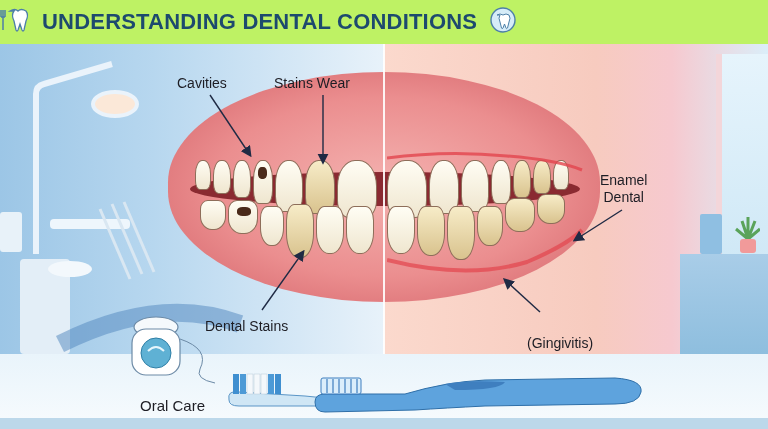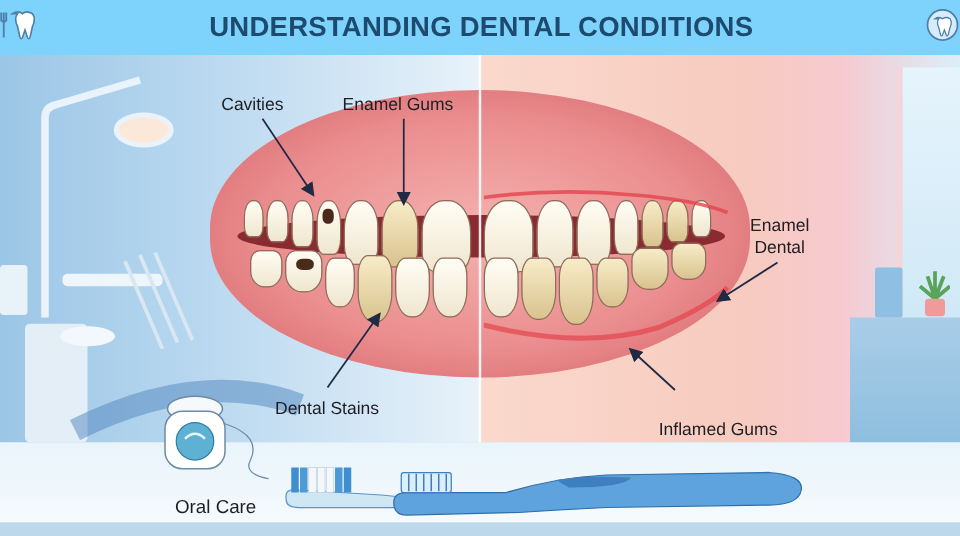--- a/index.html
+++ b/index.html
@@ -1,22 +1,22 @@
 <!DOCTYPE html>
 <html><head>
 <meta charset="utf-8">
 <style>
   * { box-sizing: border-box; margin: 0; padding: 0; }
   html, body { width: 768px; height: 429px; overflow: hidden; background: #cfe6f4; }
   body { font-family: "Liberation Sans", "DejaVu Sans", sans-serif; position: relative; }
 
   .header {
     position: absolute; left: 0; top: 0; width: 768px; height: 44px;
-    background: #7dd3fc;
-    display: flex; align-items: center; justify-content: space-between; gap: 12px;
+    background: #bef264;
+    display: flex; align-items: center; justify-content: flex-start; gap: 12px;
   }
   .header .title {
     font-size: 22px; font-weight: bold; color: #1d4a6e; letter-spacing: 0.2px;
   }
   .icon-svg { display: inline-block; }
 
   .scene { position: absolute; left: 0; top: 44px; width: 768px; height: 310px; overflow: hidden; }
   .left-bg {
     position: absolute; left: 0; top: 0; width: 384px; height: 310px;
     background: linear-gradient(90deg, #9cc6e6 0%, #b7d7ef 40%, #e8f2fa 100%);
@@ -167,28 +167,27 @@
     </marker>
   </defs>
   <line x1="210" y1="95" x2="250" y2="155" stroke="#1f2a44" stroke-width="1.4" marker-end="url(#ah)"></line>
   <line x1="323" y1="95" x2="323" y2="162" stroke="#1f2a44" stroke-width="1.4" marker-end="url(#ah)"></line>
   <line x1="262" y1="310" x2="303" y2="252" stroke="#1f2a44" stroke-width="1.4" marker-end="url(#ah)"></line>
   <line x1="622" y1="210" x2="575" y2="240" stroke="#1f2a44" stroke-width="1.4" marker-end="url(#ah)"></line>
   <line x1="540" y1="312" x2="505" y2="280" stroke="#1f2a44" stroke-width="1.4" marker-end="url(#ah)"></line>
 </svg>
 
 <div class="label" style="left:177px;top:75px">Cavities</div>
-<div class="label" style="left:274px;top:75px">Enamel Gums</div>
-<div class="label" style="left:220px;top:318px">Dental Stains</div>
+<div class="label" style="left:274px;top:75px">Stains Wear</div>
+<div class="label" style="left:205px;top:318px">Dental Stains</div>
 <div class="label" style="left:600px;top:172px">
   <div>Enamel</div>
   <div>Dental</div>
 </div>
 <div class="label" style="left:527px;top:335px">
-  <div>Inflamed Gums</div>
   <div>(Gingivitis)</div>
 </div>
 
 <div class="footer-shelf"></div>
 <div class="footer-band"></div>
 
 <svg style="position:absolute;left:128px;top:315px" width="95" height="80">
   <ellipse cx="28" cy="12" rx="22" ry="10" fill="#f5f9fc" stroke="#6c8aa6" stroke-width="1.2"></ellipse>
   <rect x="4" y="14" width="48" height="46" rx="14" fill="#ffffff" stroke="#6c8aa6" stroke-width="1.2"></rect>
   <circle cx="28" cy="38" r="15" fill="#5fb1d4" stroke="#2f7fa6" stroke-width="1"></circle>

